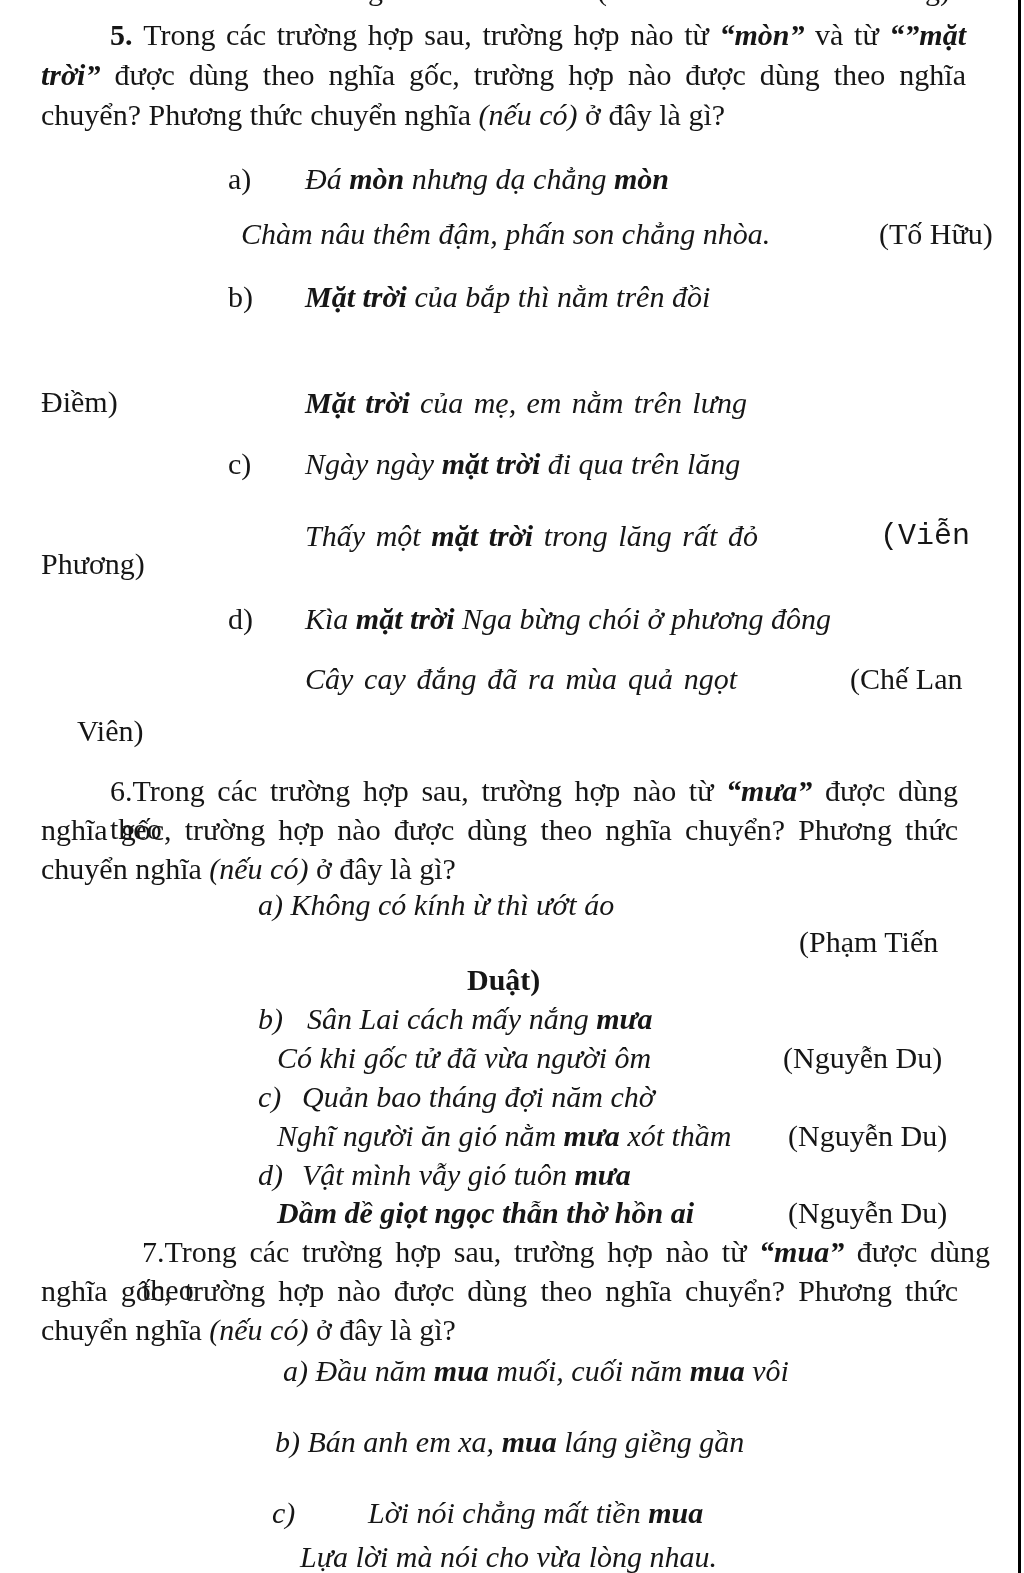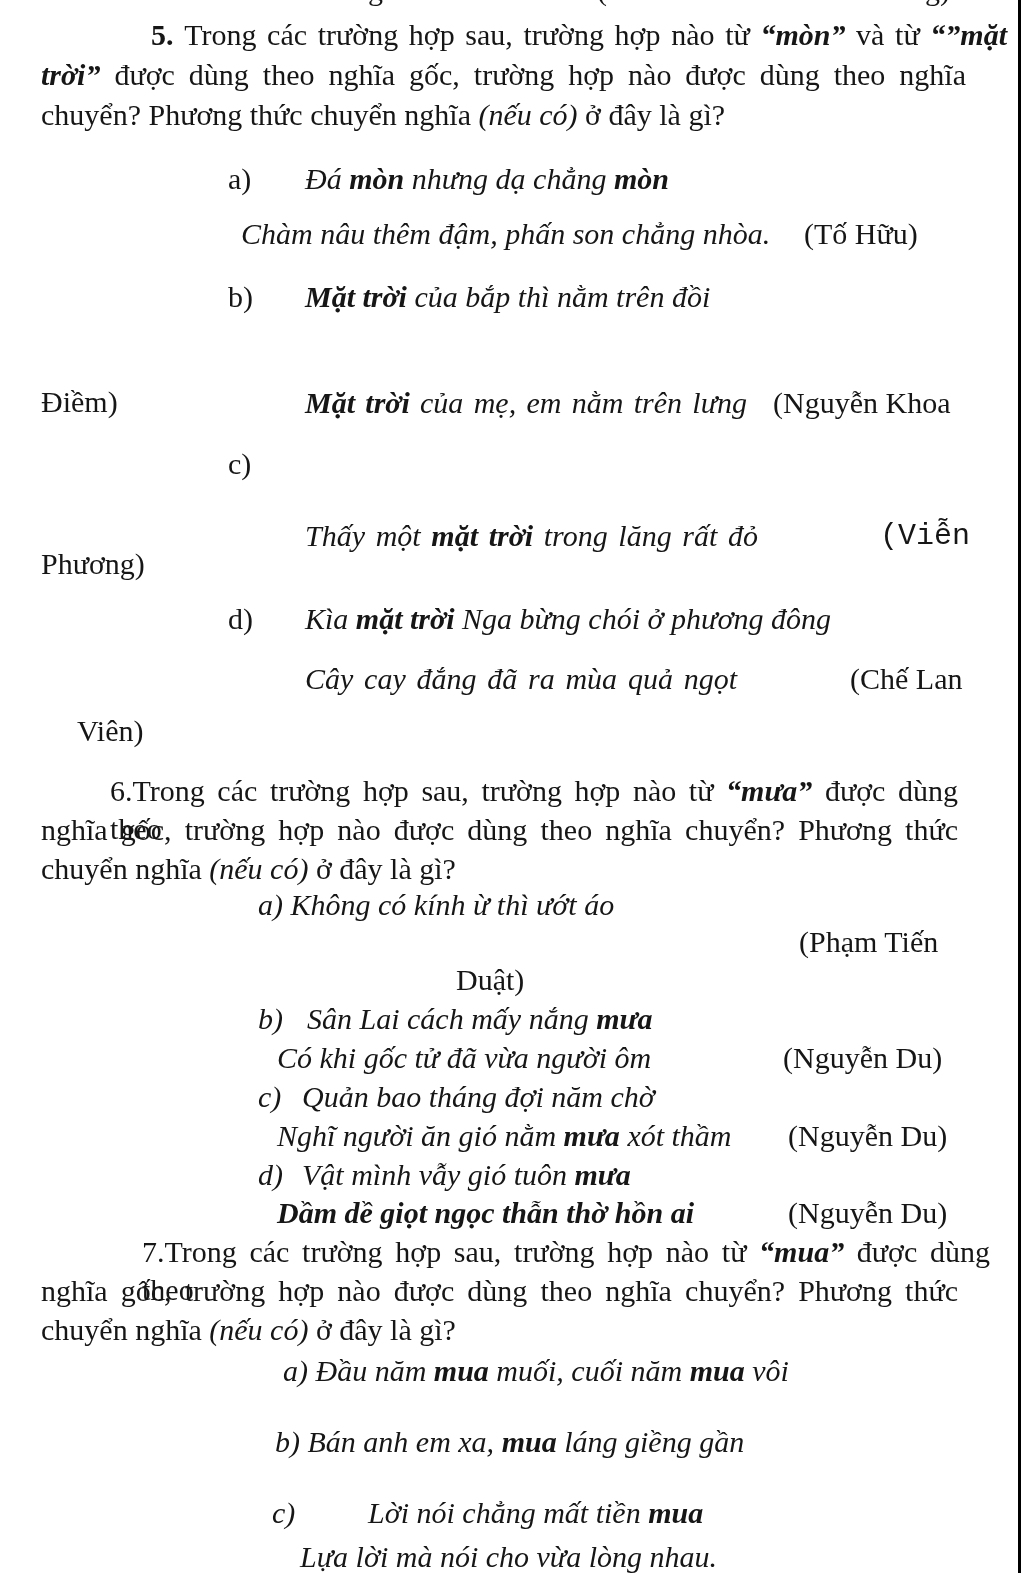--- a/index.html
+++ b/index.html
@@ -28,49 +28,49 @@
 <body>
 
 <div id="page" style="width: 1024px; height: 1573px; background: rgb(255, 255, 255); color: rgb(22, 22, 22);">
   <div id="fragments">
       <span style="left: 368px;">g</span>
       <span style="left: 597px;">(</span>
       <span style="left: 925px;">g)</span>
     </div>
   <div>
       <div class="line" style="top: 16px;">
-        <span class="main justify" style="left: 110px; width: 856px; margin-left: 41px;"><span class="b">5. </span><span>Trong các trường hợp sau, trường hợp nào từ </span><span class="b i">“mòn”</span><span> và từ </span><span class="b i">“”mặt</span></span>
+        <span class="main justify" style="left: 110px; width: 856px;"><span class="b">5. </span><span>Trong các trường hợp sau, trường hợp nào từ </span><span class="b i">“mòn”</span><span> và từ </span><span class="b i">“”mặt</span></span>
       </div>
       <div class="line" style="top: 56px;">
         <span class="main justify" style="left: 41px; width: 925px;"><span class="b i">trời”</span><span> được dùng theo nghĩa gốc, trường hợp nào được dùng theo nghĩa</span></span>
       </div>
       <div class="line" style="top: 96px; padding-left: 38px;">
         <span class="main nowrap" style="left: 41px;"><span>chuyển? Phương thức chuyển nghĩa </span><span class="i">(nếu có)</span><span> ở đây là gì?</span></span>
       </div>
       <div class="line" style="top: 160px;">
         <span class="abs" style="left: 228px;">a)</span>
         <span class="main nowrap" style="left: 305px;"><span class="i">Đá </span><span class="b i">mòn</span><span class="i"> nhưng dạ chẳng </span><span class="b i">mòn</span></span>
       </div>
       <div class="line" style="top: 215px;">
         <span class="main nowrap" style="left: 241px;"><span class="i">Chàm nâu thêm đậm, phấn son chẳng nhòa.</span></span>
-        <span class="author" style="left: 804px; font-family: Liberation Serif, serif;">(Tố Hữu)</span>
+        <span class="author" style="left: 879px; font-family: Liberation Serif, serif;">(Tố Hữu)</span>
       </div>
       <div class="line" style="top: 278px;">
         <span class="abs" style="left: 228px;">b)</span>
         <span class="main nowrap" style="left: 305px;"><span class="b i">Mặt trời</span><span class="i"> của bắp thì nằm trên đồi</span></span>
       </div>
       <div class="line" style="top: 340px; margin-top: 44px;">
         <span class="main justify" style="left: 305px; width: 442px;"><span class="b i">Mặt trời</span><span class="i"> của mẹ, em nằm trên lưng</span></span>
-        <span class="author" style="left: 773px;">(Nguyễn Khoa</span>
       </div>
       <div class="line" style="top: 383px;">
         <span class="main nowrap" style="left: 41px;"><span>Điềm)</span></span>
       </div>
       <div class="line" style="top: 445px;">
         <span class="abs" style="left: 228px;">c)</span>
+        <span class="main nowrap" style="left: 305px;"><span class="i">Ngày ngày </span><span class="b i">mặt trời</span><span class="i"> đi qua trên lăng</span></span>
       </div>
       <div class="line" style="top: 517px;">
         <span class="main justify" style="left: 305px; width: 453px;"><span class="i">Thấy một </span><span class="b i">mặt trời</span><span class="i"> trong lăng rất đỏ</span></span>
         <span class="author" style="left: 880px; font-family: Liberation Mono, monospace;">(Viễn</span>
       </div>
       <div class="line" style="top: 545px;">
         <span class="main nowrap" style="left: 41px;"><span>Phương)</span></span>
       </div>
       <div class="line" style="top: 600px;">
         <span class="abs" style="left: 228px;">d)</span>
@@ -92,21 +92,21 @@
       <div class="line" style="top: 850px;">
         <span class="main nowrap" style="left: 41px;"><span>chuyển nghĩa </span><span class="i">(nếu có)</span><span> ở đây là gì?</span></span>
       </div>
       <div class="line" style="top: 886px;">
         <span class="main nowrap" style="left: 258px;"><span class="i">a) Không có kính ừ thì ướt áo</span></span>
       </div>
       <div class="line" style="top: 923px;">
         <span class="author" style="left: 799px;">(Phạm Tiến</span>
       </div>
       <div class="line" style="top: 961px;">
-        <span class="main nowrap" style="left: 456px;"><span>Duật)</span></span>
+        <span class="main nowrap" style="left: 467px; font-weight: bold;"><span>Duật)</span></span>
       </div>
       <div class="line" style="top: 1000px;">
         <span class="abs i" style="left: 258px;">b)</span>
         <span class="main nowrap" style="left: 307px;"><span class="i">Sân Lai cách mấy nắng </span><span class="b i">mưa</span></span>
       </div>
       <div class="line" style="top: 1039px;">
         <span class="main nowrap" style="left: 277px;"><span class="i">Có khi gốc tử đã vừa người ôm</span></span>
         <span class="author" style="left: 783px;">(Nguyễn Du)</span>
       </div>
       <div class="line" style="top: 1078px;">

